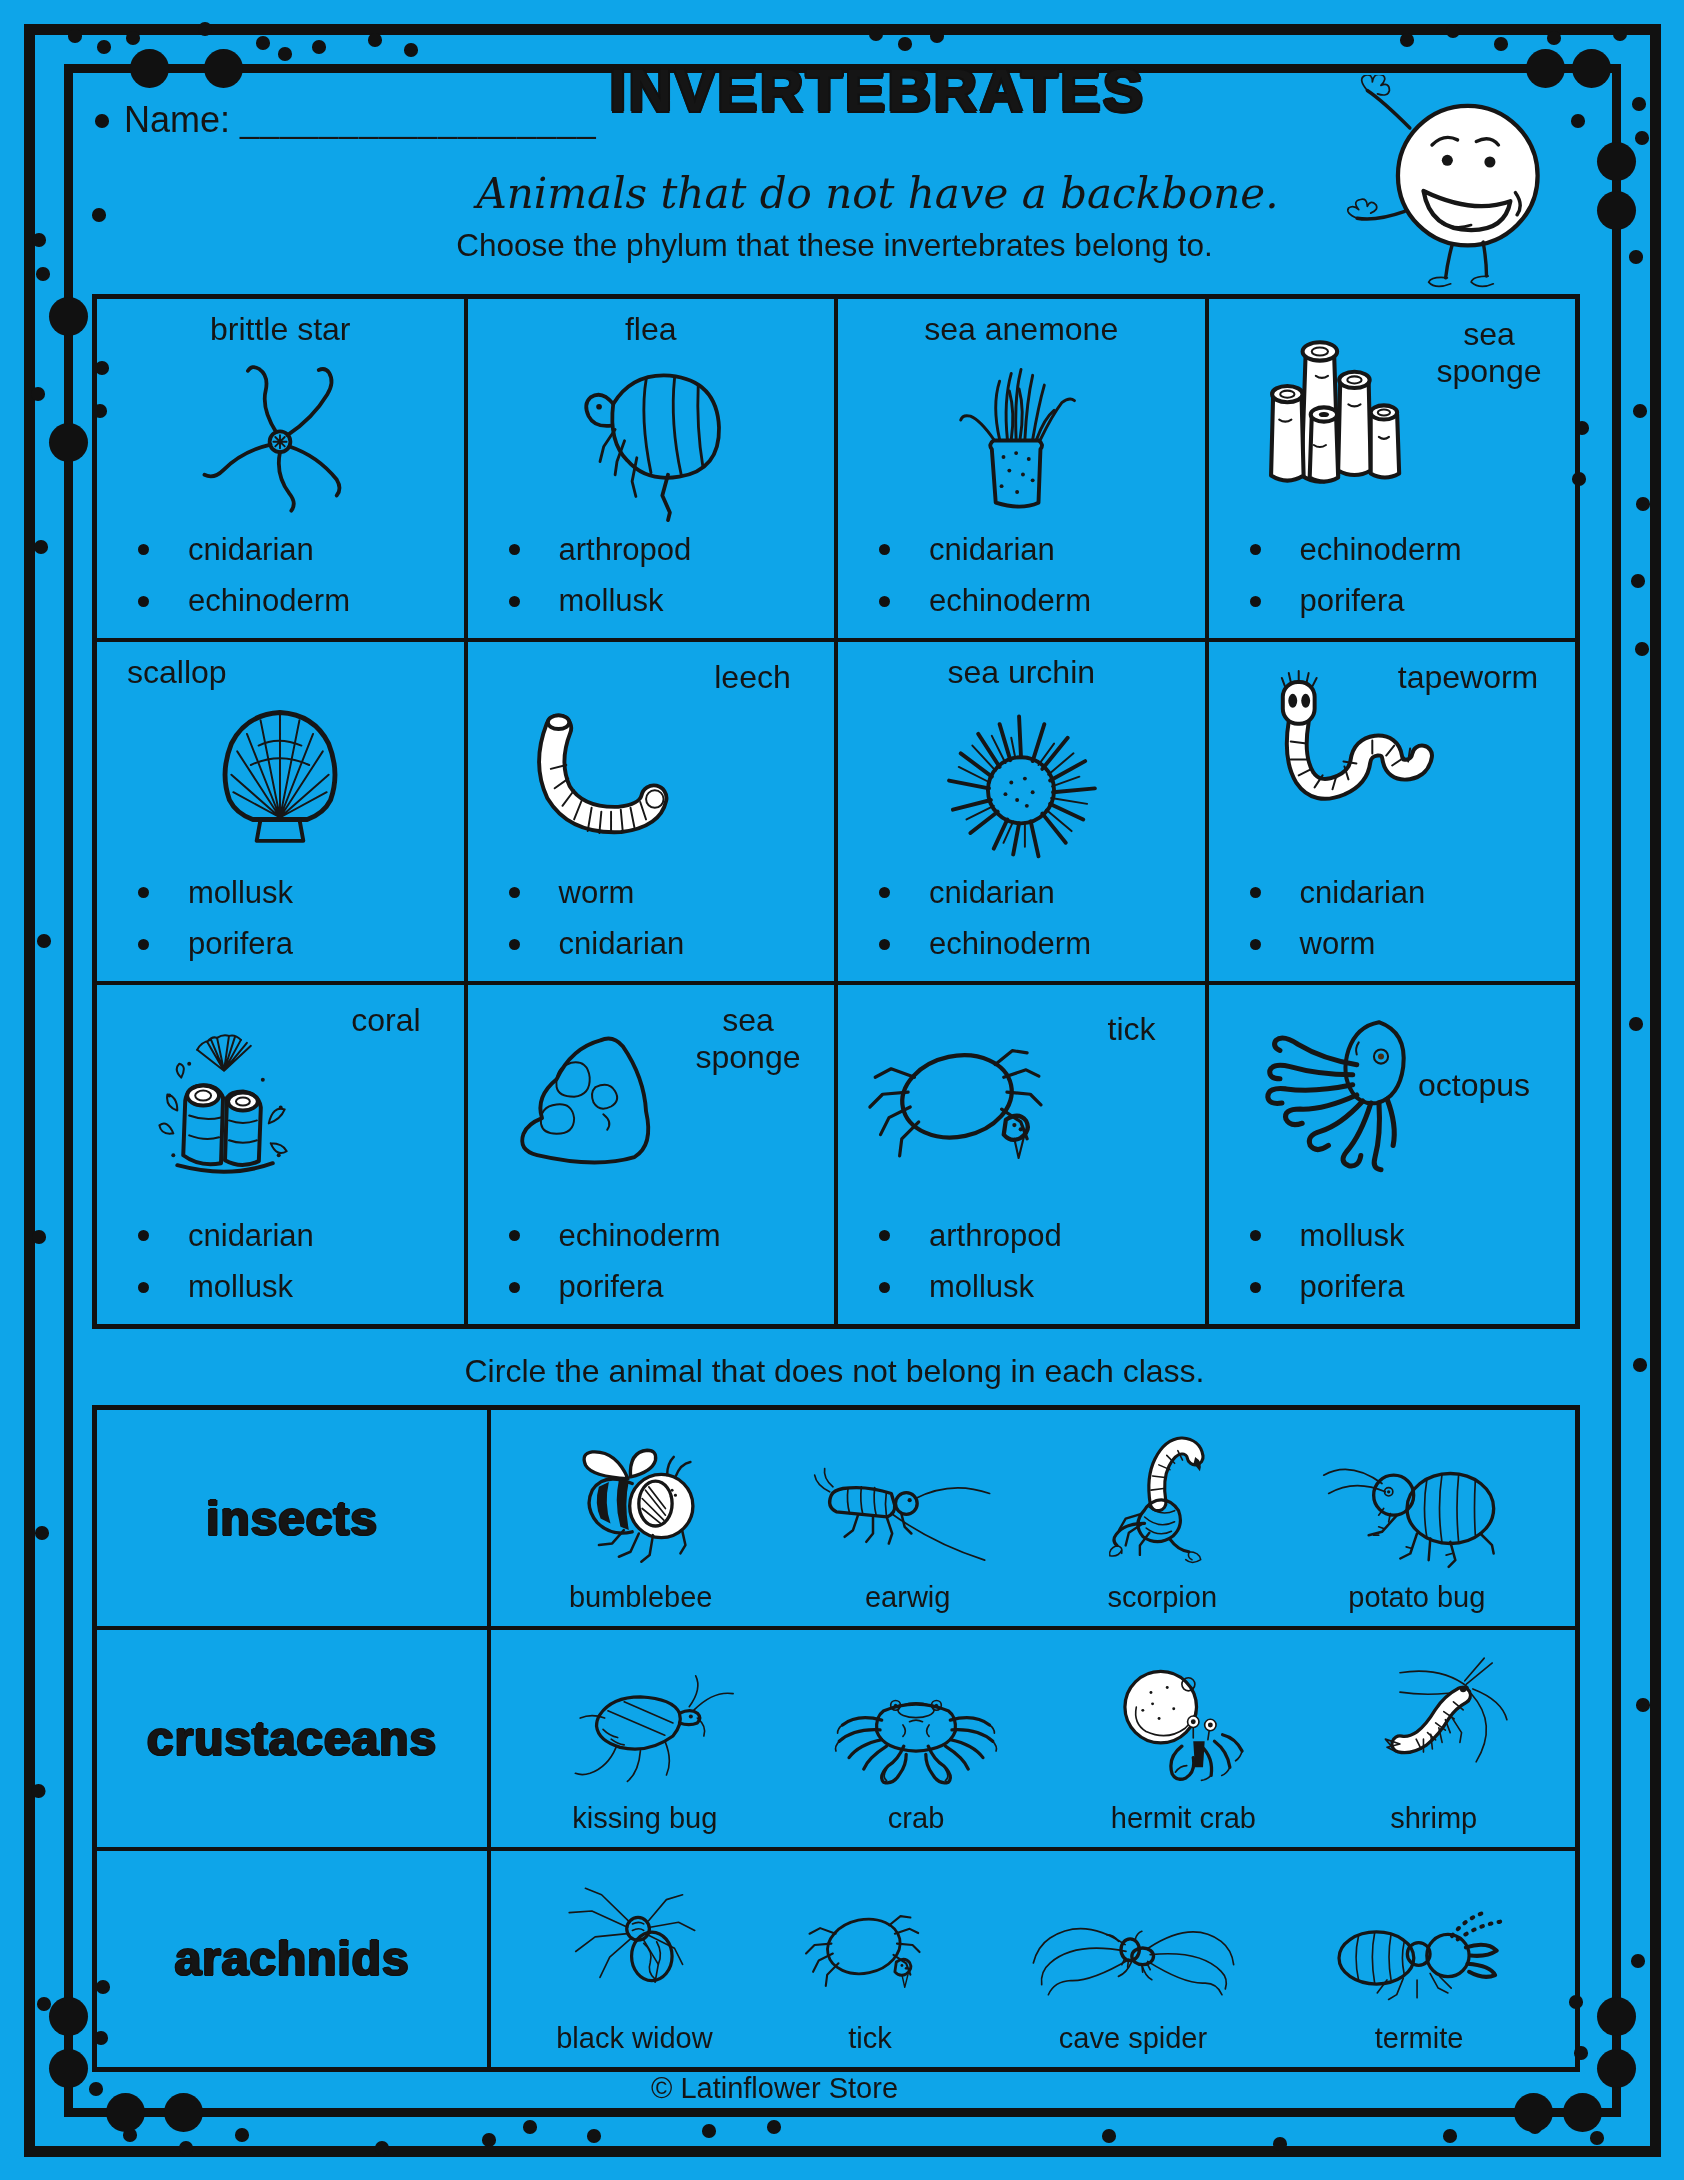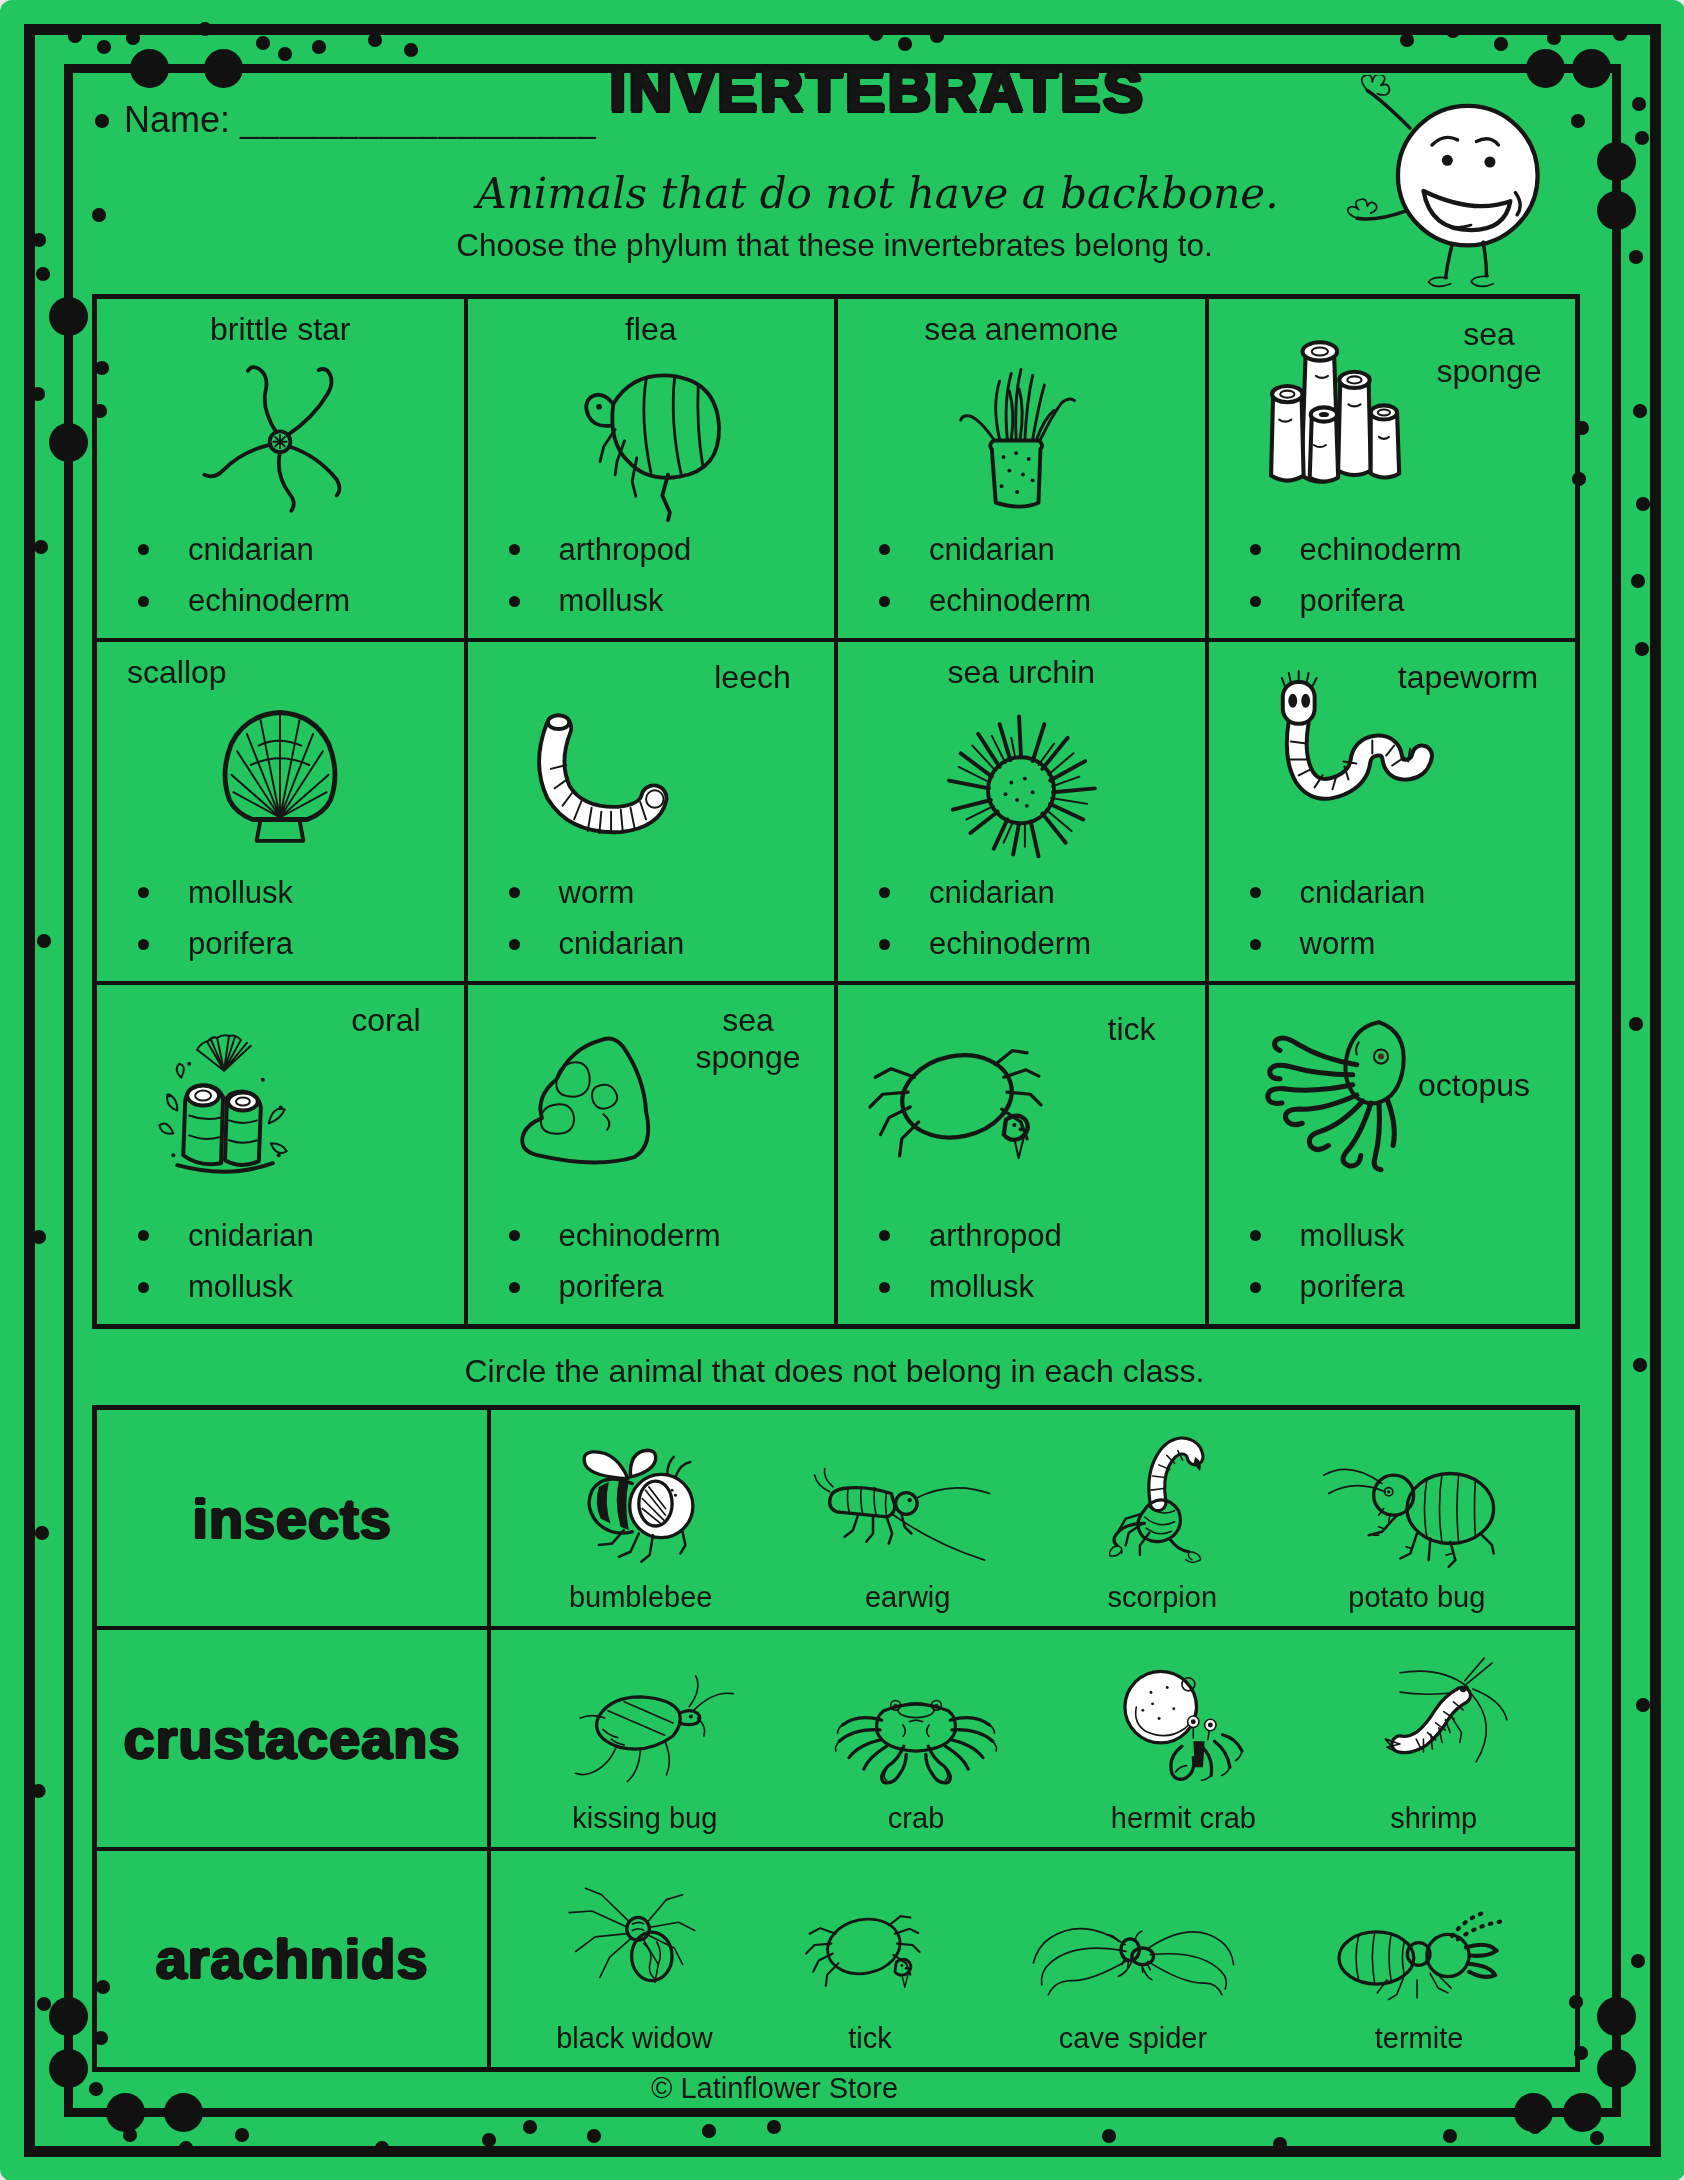--- a/index.html
+++ b/index.html
@@ -1,17 +1,17 @@
 <!DOCTYPE html>
 <html style="font-size:13.6px"><head>
 <meta charset="utf-8">
 <style>
   html,body{margin:0;padding:0;background:#e8e8e8;}
-  .page{position:relative;width:1685px;height:2181px;background:#22c55e;overflow:hidden;
-        font-family:"Liberation Sans", sans-serif;color:#151515;border-radius:12px;}
+  .page{position:relative;width:1685px;height:2181px;background:#0ea5e9;overflow:hidden;
+        font-family:"Liberation Sans", sans-serif;color:#151515;}
   
   .border-outer{position:absolute;left:24px;top:24px;right:24px;bottom:24px;border:11px solid #111;}
   .border-inner{position:absolute;left:64px;top:64px;right:64px;bottom:64px;border:9.4px solid #111;}
   .dots{position:absolute;left:0;top:0;width:13.6px;height:13.6px;border-radius:50%;background:transparent;}
   .dots-big{position:absolute;left:0;top:0;width:39px;height:39px;border-radius:50%;background:transparent;}
   
   .name-row{position:absolute;left:124px;top:99px;font-size:36px;}
   .name-line{letter-spacing:0.9px;font-size:34px;}
   .title{position:absolute;left:426px;top:56px;width:903px;text-align:center;font-size:60px;font-weight:bold;
          letter-spacing:2.6px;
@@ -35,21 +35,21 @@
   .part{position:absolute;top:53px;left:50%;transform:translateX(-50%);}
   .a-left{left:5.1px;transform:none;}
   .a-left2{left:17px;transform:none;}
   .popts{position:absolute;left:41px;bottom:19px;display:flex;flex-direction:column;gap:15.3px;}
   .opt{display:flex;align-items:center;gap:39px;font-size:31px;}
   .bullet{width:11px;height:11px;border-radius:50%;background:#111;flex:0 0 auto;}
   
   .ctable{position:absolute;left:92px;top:1405px;width:1482px;height:661px;border:3.4px solid #111;
           display:grid;grid-template-columns:394px 1fr;grid-auto-rows:1fr;}
   .chead{border:2.1px solid #111;display:flex;align-items:center;justify-content:center;
-         font-size:56px;font-weight:bold;letter-spacing:0.9px;
+         font-size:48px;font-weight:bold;letter-spacing:0.9px;
          text-shadow:1.4px 0 0 #111,-1.4px 0 0 #111,0 1.4px 0 #111,0 -1.4px 0 #111,
                      0.9px 0.9px 0 #111,-0.9px 0.9px 0 #111;}
   .cbody{border:2.1px solid #111;display:flex;align-items:flex-end;justify-content:space-around;
          padding:8.5px 20.4px 12px 20.4px;}
   .canimal{display:flex;flex-direction:column;align-items:center;gap:11px;}
   .clabel{font-size:29px;}
   
   .art *{stroke:#161616;fill:none;stroke-width:3;stroke-linecap:round;stroke-linejoin:round;}
   .art .f{fill:#161616;stroke:none;}
   .art .w{fill:#fff;}

